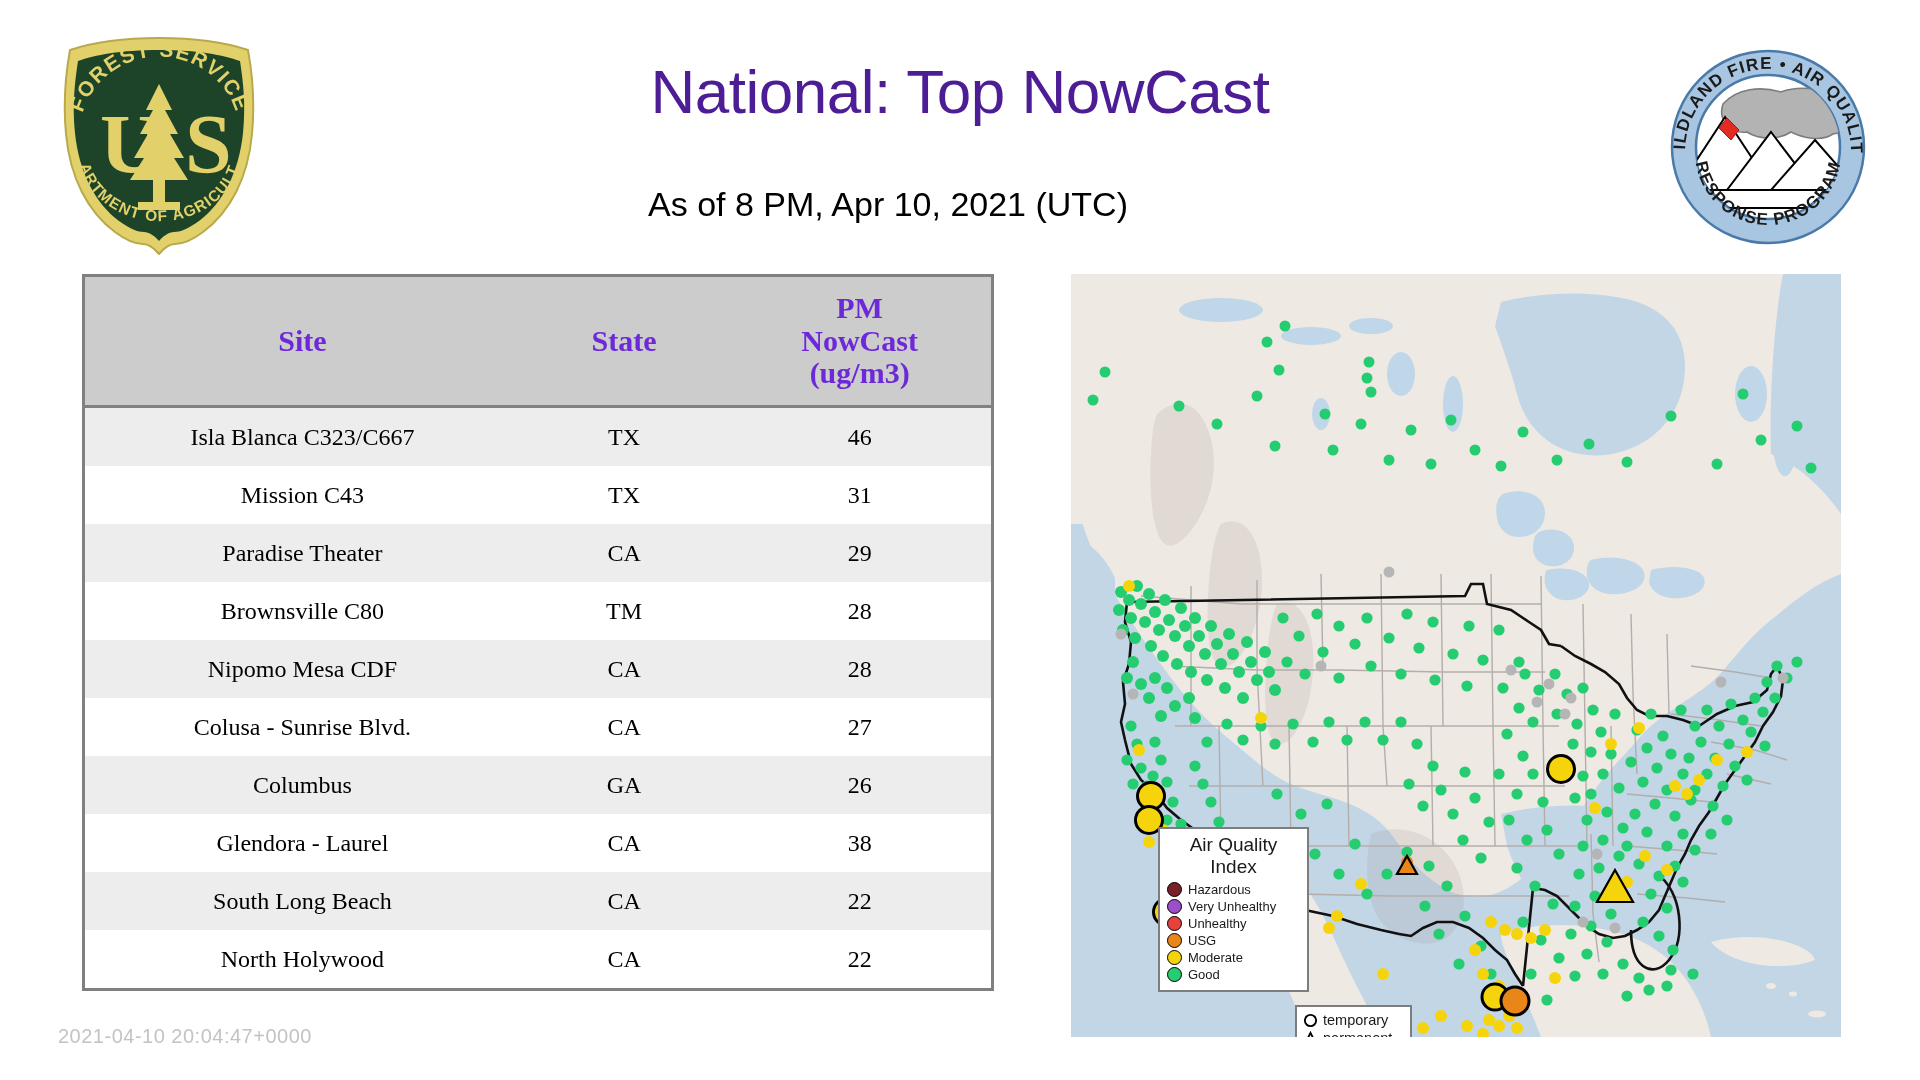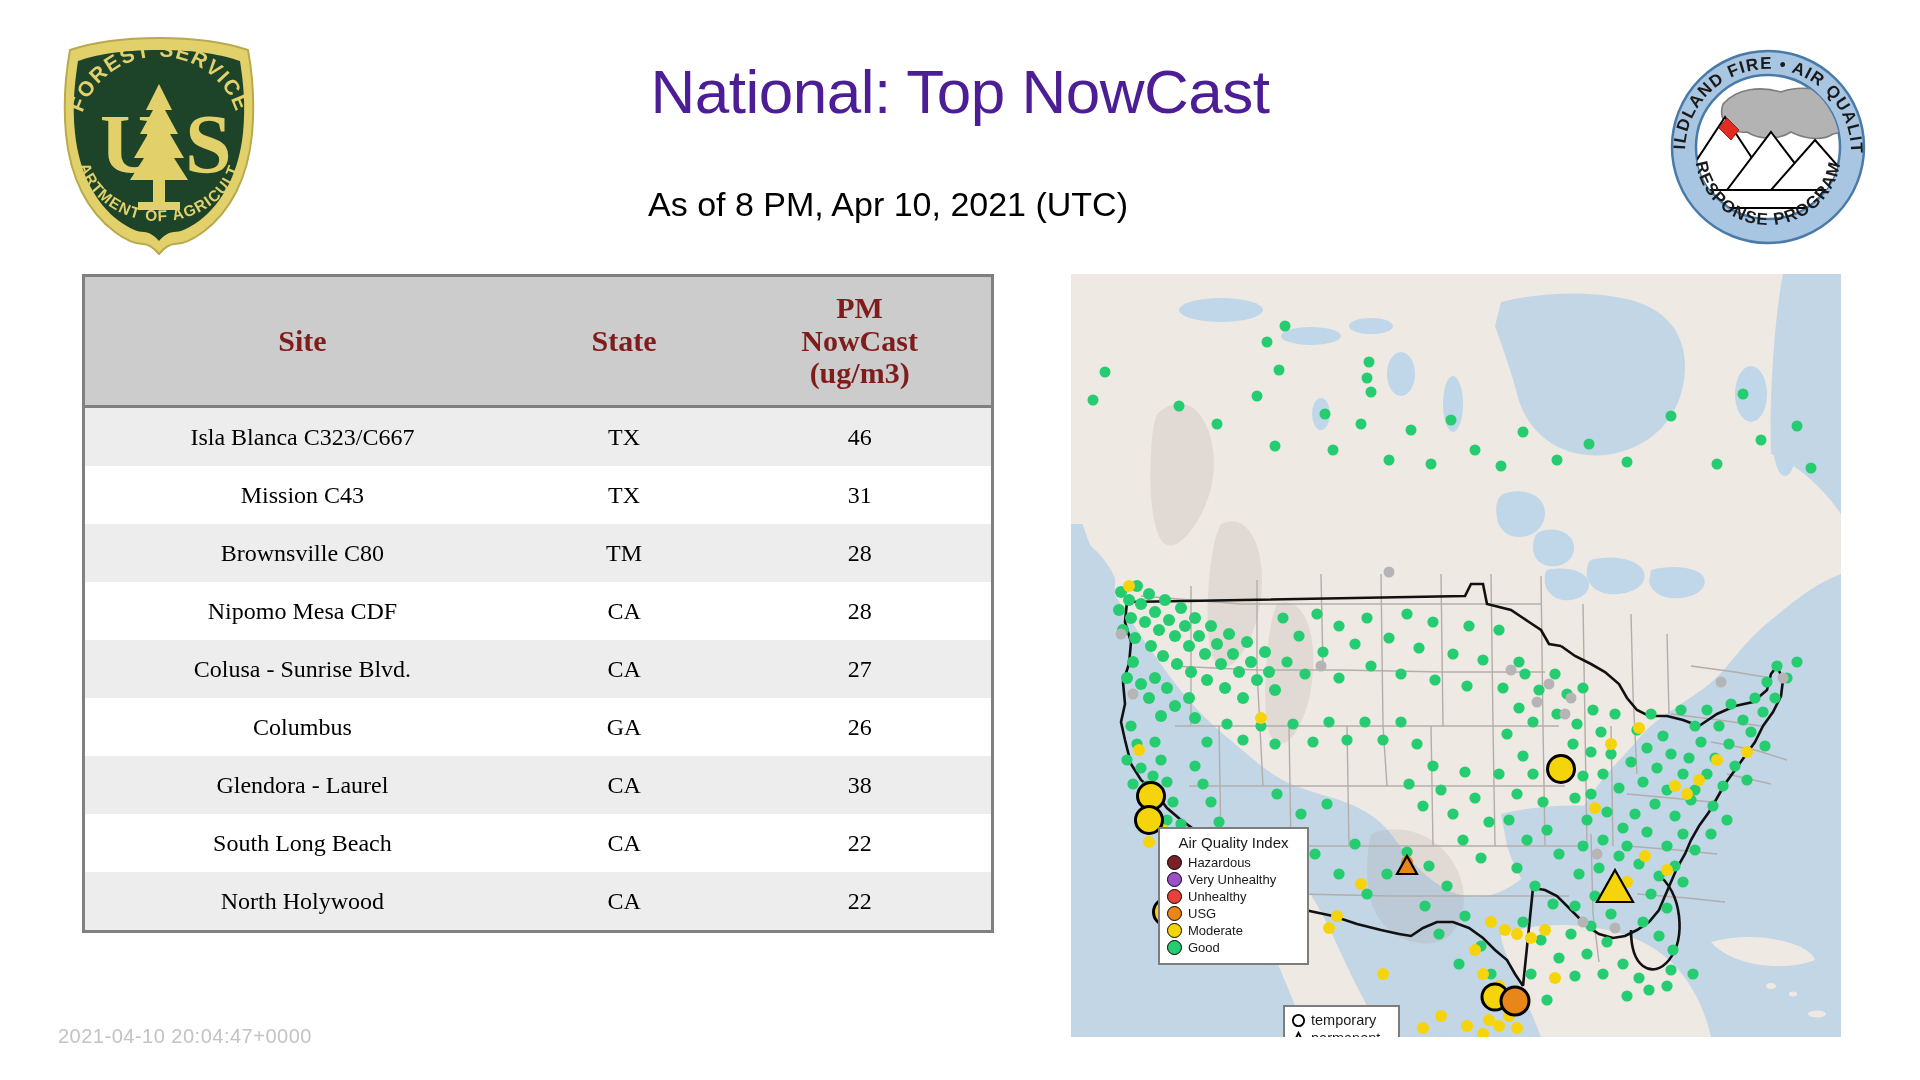--- a/index.html
+++ b/index.html
@@ -39,21 +39,21 @@
     border:3px solid #808080;
     box-sizing:border-box;
     background:#fff;
   }
   table#data-table{ border-collapse:collapse; width:100%; table-layout:fixed;
     font-family:"Liberation Serif", serif; }
   table#data-table thead th{
     background:#cccccc;
     font-weight:bold;
     font-size:30px;
-    color:#7f1d1d;
+    color:#6d28d9;
     text-align:center;
     padding:8px 4px;
     height:112px;
     vertical-align:middle;
     border-bottom:3px solid #808080;
     line-height:1.08;
     margin-top:17px;
   }
   table#data-table tbody td{
     font-size:24px; color:#000; text-align:center;
@@ -84,29 +84,29 @@
   #map-svg{ position:absolute; left:0; top:0; }
 
   .legend-box{
     position:absolute;
     background:#ffffff;
     border:2px solid #7d7d7d;
     font-family:"Liberation Sans", sans-serif;
     color:#1a1a1a;
   }
   #aqi-legend{ left:87px; top:553px; width:133px; padding:5px 7px 7px 7px; }
-  #aqi-legend .lg-title{ font-size:15px; text-align:center; margin-bottom:3px; }
+  #aqi-legend .lg-title{ font-size:19px; text-align:center; margin-bottom:3px; }
   #aqi-legend .lg-row{ display:flex; align-items:center; height:17px; }
   #aqi-legend .sw{
     width:13px;height:13px;border-radius:50%;
     border:1.6px solid #000; margin-right:6px; flex:0 0 auto;
   }
   #aqi-legend .lg-label{ font-size:13px; line-height:17px; white-space:nowrap; }
 
-  #site-type-legend{ left:212px; top:731px; width:101px; padding:4px 6px; }
+  #site-type-legend{ left:224px; top:731px; width:101px; padding:4px 6px; }
   #site-type-legend .lg-row{ display:flex; align-items:center; height:18px; }
   #site-type-legend .lg-label{ font-size:14.5px; line-height:18px; margin-left:5px; }
   #site-type-legend .glyph{ width:15px;height:15px;flex:0 0 auto; }
 </style>
 </head>
 <body>
 
 <div id="header-title">National: Top NowCast</div>
 <div id="header-subtitle">As of  8 PM, Apr 10, 2021 (UTC)</div>
 
@@ -222,20 +222,25 @@
     <tbody id="table-body">
         <tr>
           <td class="col-site">Isla Blanca C323/C667</td>
           <td class="col-state">TX</td>
           <td class="col-pm">46</td>
         </tr>
         <tr>
           <td class="col-site">Mission C43</td>
           <td class="col-state">TX</td>
           <td class="col-pm">31</td>
+        </tr>
+        <tr>
+          <td class="col-site">Paradise Theater</td>
+          <td class="col-state">CA</td>
+          <td class="col-pm">29</td>
         </tr>
         <tr>
           <td class="col-site">Brownsville C80</td>
           <td class="col-state">TM</td>
           <td class="col-pm">28</td>
         </tr>
         <tr>
           <td class="col-site">Nipomo Mesa CDF</td>
           <td class="col-state">CA</td>
           <td class="col-pm">28</td>

